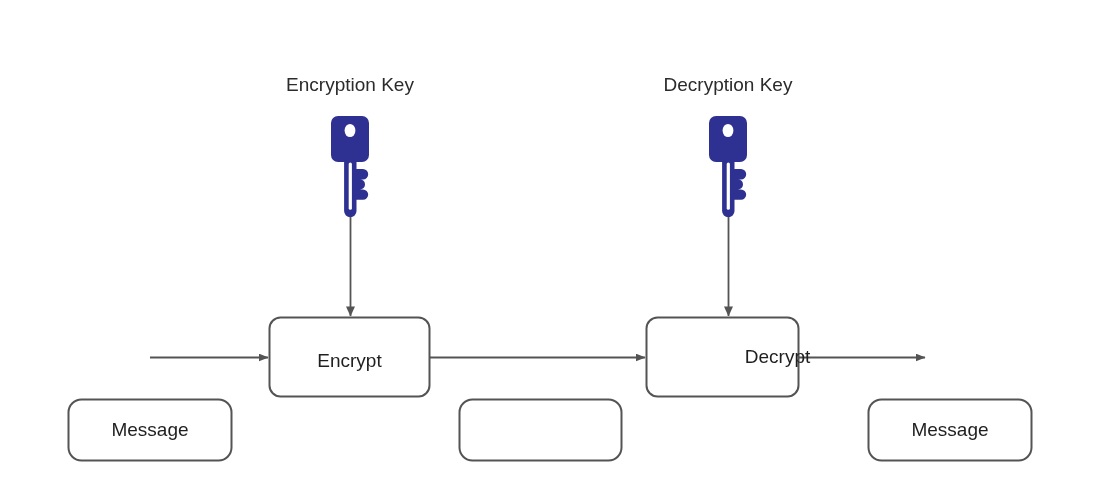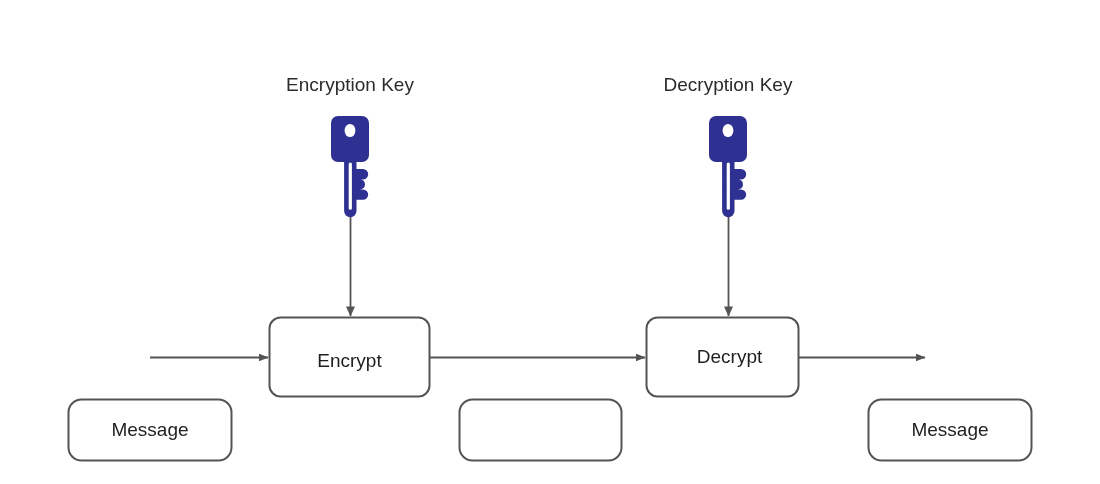--- a/index.html
+++ b/index.html
@@ -132,21 +132,21 @@
   </div>
 
   <div class="caption-label" style="left:628px; top:54px; width:200px; height:28px;">
     <span>Decryption Key</span>
   </div>
 
   <div class="node-label" style="left:269px; top:300px; width:161px; height:88px;">
     <span>Encrypt</span>
   </div>
 
-  <div class="node-label" style="left:646px; top:300px; width:167px; height:80px;">
+  <div class="node-label" style="left:646px; top:300px; width:167px; height:80px;padding-left:48px;">
     <span>Decrypt</span>
   </div>
 
   <div class="node-label" style="left:68px; top:382px; width:164px; height:62px;">
     <span>Message</span>
   </div>
 
 
   <div class="node-label" style="left:868px; top:382px; width:164px; height:62px;">
     <span>Message</span>

